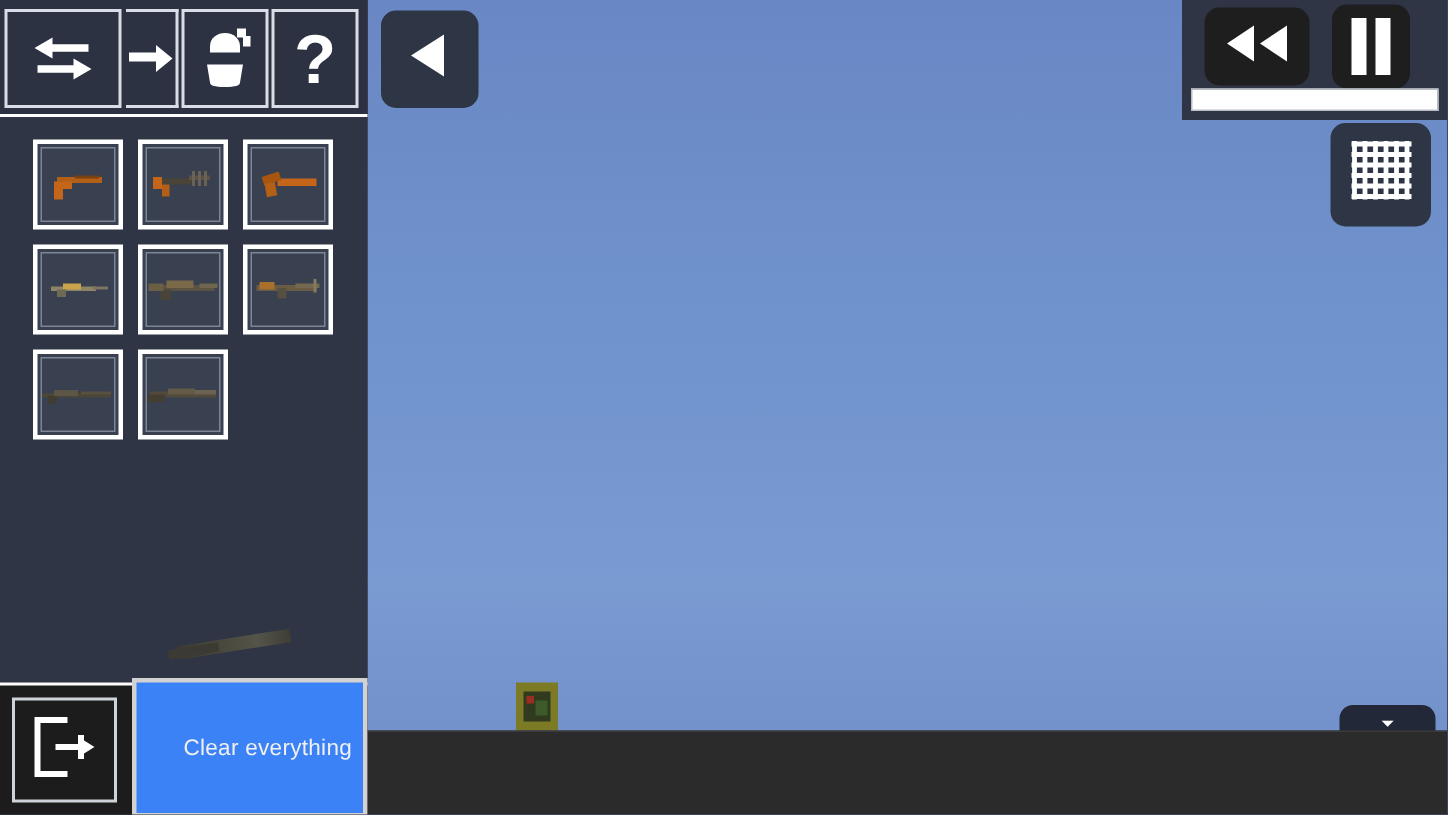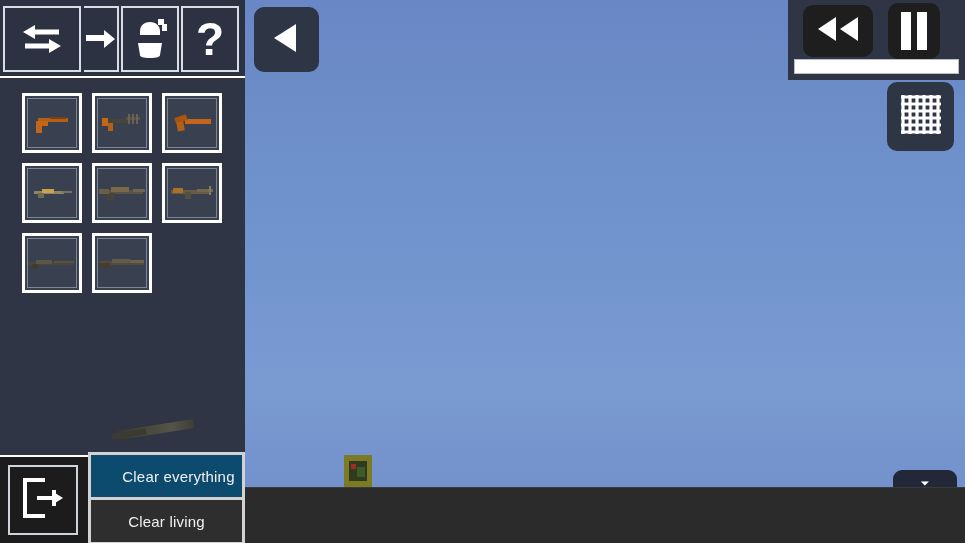--- a/index.html
+++ b/index.html
@@ -128,21 +128,21 @@
     flex:1;
     background:#2e2e2e;
     color:#f0f0f0;
     font-size:15px;
     display:flex; align-items:center; justify-content:center;
     cursor:pointer;
     border:none;
     font-family:"Liberation Sans", sans-serif;
     letter-spacing:0.2px;
   }
-  .clear-btn.first { background:#0c4a6e;padding-left:24px; }
+  .clear-btn.first { background:#3b82f6;padding-left:24px; }
 
   
   #back-btn {
     position:absolute; left:254px; top:7px; width:65px; height:65px;
     background:#2e3545;
     border-radius:10px;
     display:flex; align-items:center; justify-content:center;
     cursor:pointer;
   }
   #topright-panel {
@@ -342,21 +342,20 @@
             <path fill="none" stroke="#ffffff" stroke-width="4" d="M26 4 L6 4 L6 40 L26 40"></path>
             <rect x="18" y="20" width="18" height="4" fill="#ffffff"></rect>
             <path fill="#ffffff" d="M33 14 L37 14 L37 30 L33 30 Z"></path>
             <path fill="#ffffff" d="M36 17 L44 22 L36 27 Z"></path>
           </svg>
         </span>
       </div>
 
       <div id="clear-panel">
         <div class="clear-btn first">Clear everything</div>
-        <div class="clear-btn">Clear living</div>
       </div>
     </div>
   </div>
 
   <div id="back-btn">
     <span>
       <svg width="34" height="34" viewBox="0 0 34 34">
         <path fill="#ffffff" d="M26 3 L26 31 L4 17 Z"></path>
       </svg>
     </span>

